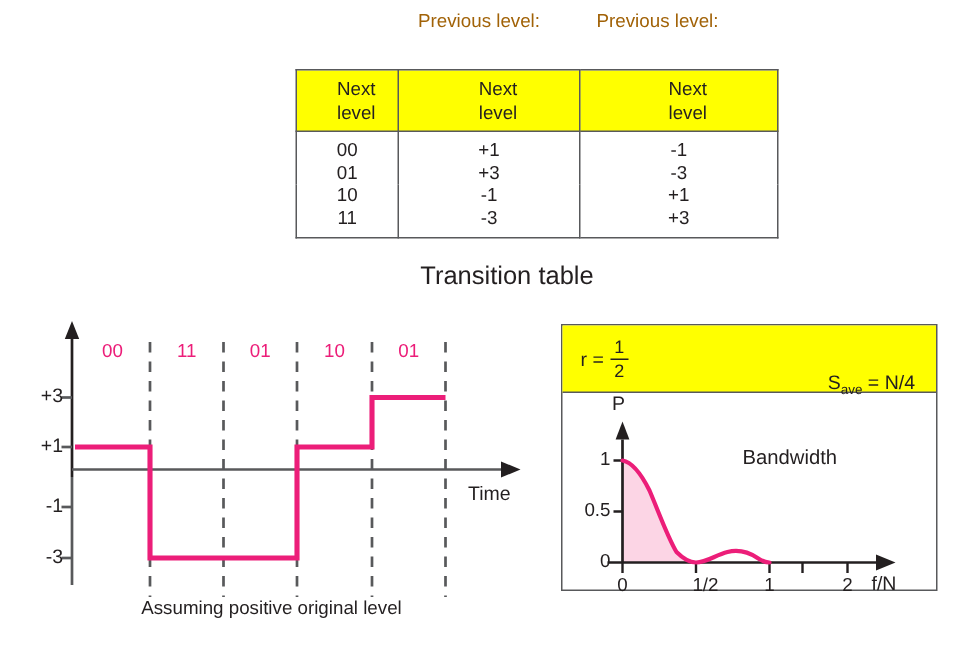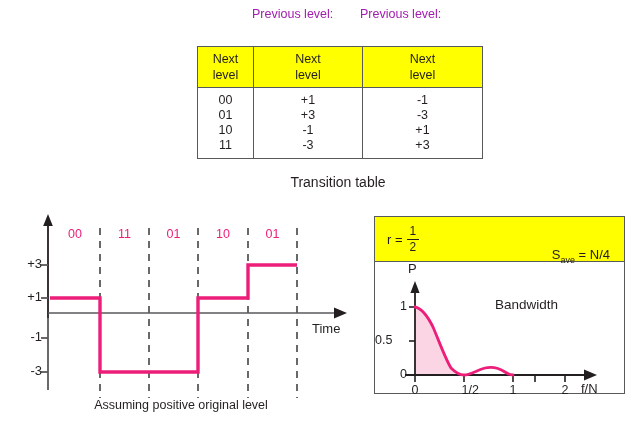--- a/index.html
+++ b/index.html
@@ -21,22 +21,22 @@
   #table-area { left: 197px; top: 6px; width: 282px; }
 
   .col-heads {
     display: flex;
     width: 282px;
     height: 40px;
   }
   .col-heads .ch {
     font-size: 12.5px;
     line-height: 16px;
-    text-align: left;
-    color: #a21caf;
+    text-align: right;
+    color: #a16207;
   }
   .ch.ch-blank { width: 55px; }
   .ch.ch-pos   { width: 108px; }
   .ch.ch-neg   { width: 119px; }
 
   table.transition {
     border-collapse: collapse;
     width: 282px;
     table-layout: fixed;
   }
@@ -46,39 +46,40 @@
     text-align: center;
     font-size: 12.5px;
     color: #231f20;
     padding: 0;
   }
   table.transition th {
     background: #ffff00;
     height: 40px;
     line-height: 16px;
     font-weight: normal;
+    padding-left: 12px;
   }
   table.transition td {
     border-top: none;
     border-bottom: none;
     height: 15px;
     line-height: 15px;
   }
   table.transition tr.first-body td { padding-top: 5px; }
   table.transition tr.last-body  td { padding-bottom: 5px; border-bottom: 1.5px solid #58595b; }
   .colw-bits  { width: 55px; }
   .colw-pos   { width: 108px; }
   .colw-neg   { width: 119px; }
 
   #table-caption {
     left: 197px;
     top: 174px;
     width: 282px;
     text-align: center;
-    font-size: 14px;
+    font-size: 17px;
   }
 
   
   #wave-panel { left: 0; top: 210px; width: 362px; height: 221px; }
   #wave-caption {
     left: 0; top: 398px; width: 362px;
     text-align: center; font-size: 12.5px;
   }
 
   
@@ -287,21 +288,21 @@
         <line x1="160" y1="112" x2="160" y2="119"></line>
         <line x1="190" y1="112" x2="190" y2="119"></line>
       </g>
 
       <path d="M40,44 C46,45 52,52 58,64 C64,78 70,95 76,105 C81,110 85,112 89,112
            C96,112 102,107 110,105 C118,103 124,105 130,109 C133,111 135,112 138,112" fill="none" stroke="#ec1e79" stroke-width="2.8" stroke-linecap="round"></path>
     </svg>
 
     
     <div class="abs" style="left:6px; top:36px; width:26px; text-align:right; font-size:12.5px;">1</div>
-    <div class="abs" style="left:0px; top:70px; width:32px; font-size:12.5px;">0.5</div>
+    <div class="abs" style="left:0px; top:70px; width:32px; text-align:right; font-size:12.5px;">0.5</div>
     <div class="abs" style="left:6px; top:104px; width:26px; text-align:right; font-size:12.5px;">0</div>
 
     
     <div class="abs" style="left:28px; top:120px; width:24px; text-align:center; font-size:12.5px;">0</div>
     <div class="abs" style="left:74px; top:120px; width:30px; text-align:right; font-size:12.5px;">1/2</div>
     <div class="abs" style="left:126px; top:120px; width:24px; text-align:center; font-size:12.5px;">1</div>
     <div class="abs" style="left:178px; top:120px; width:24px; text-align:center; font-size:12.5px;">2</div>
 
     
     <div class="abs" style="left:33px; top:-2px; font-size:13px;">P</div>

